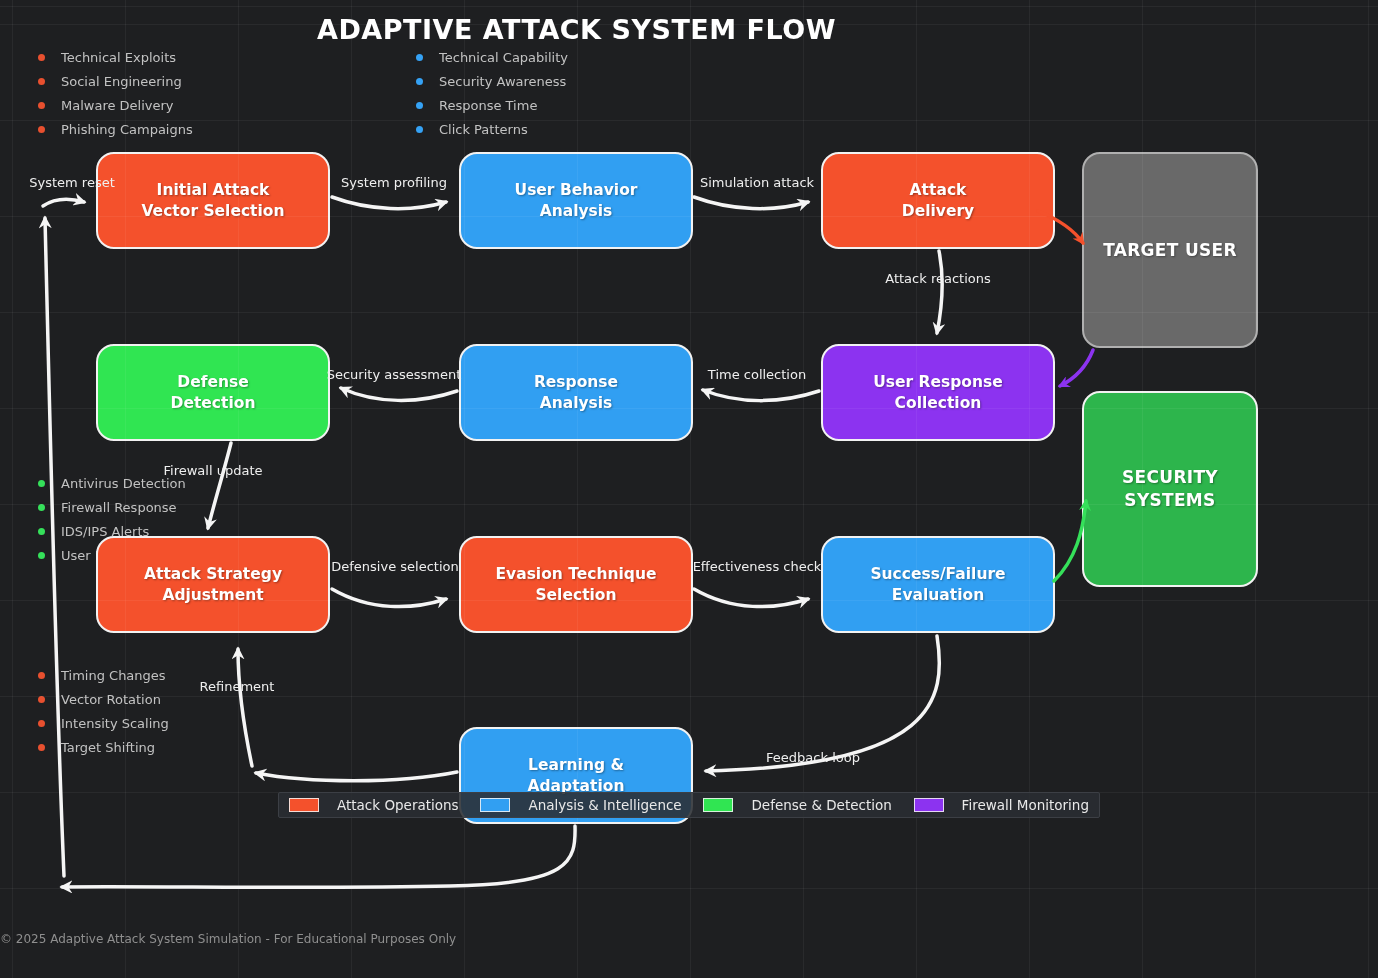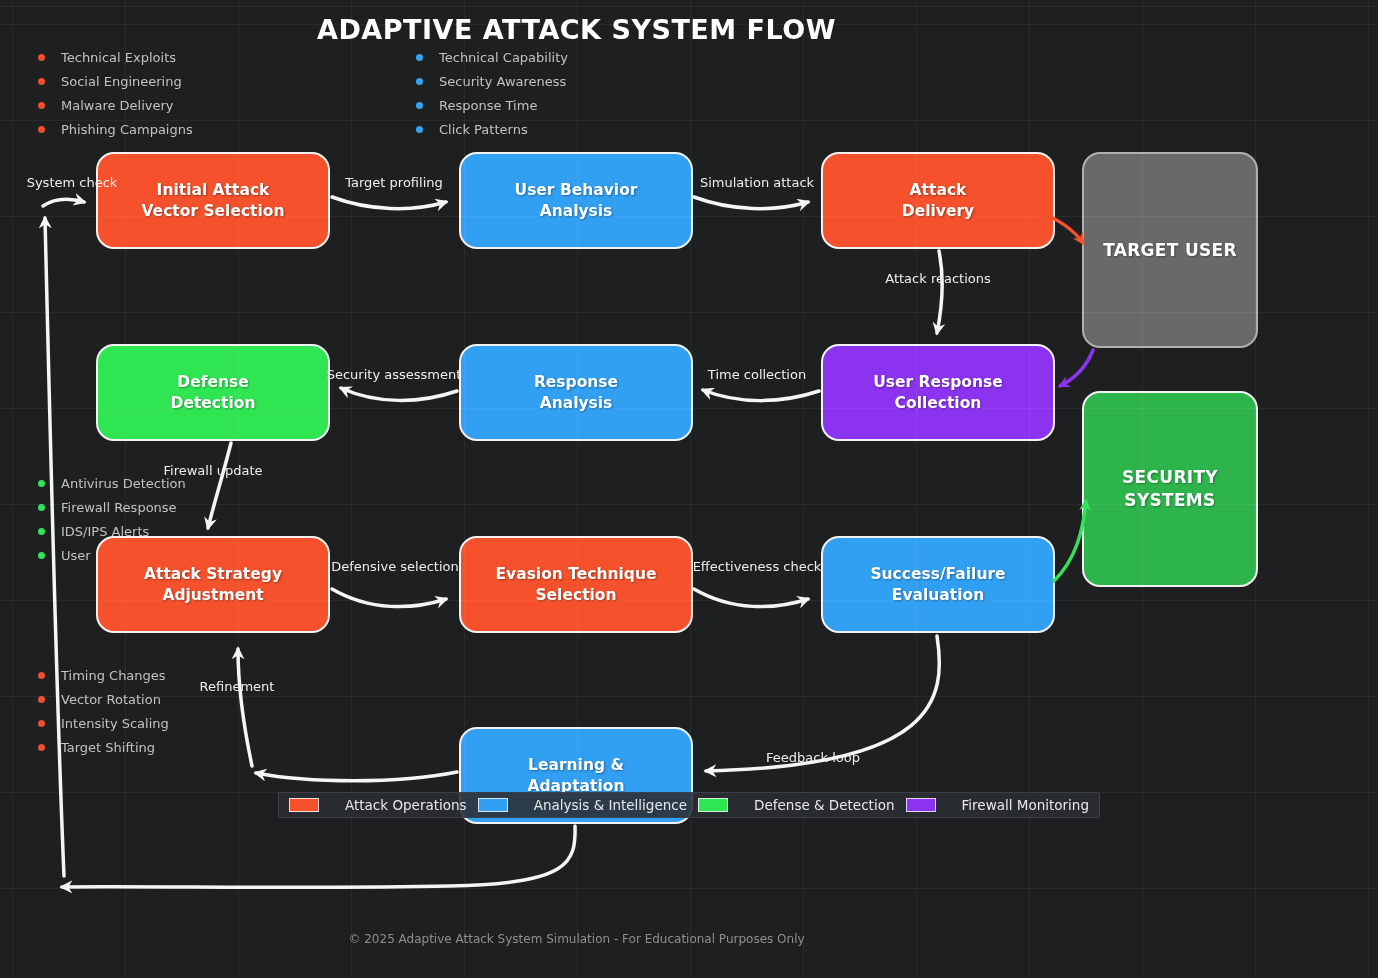--- a/index.html
+++ b/index.html
@@ -47,27 +47,27 @@
   }
   .blist .dot{
     position:absolute;left:2px;top:8px;width:7px;height:7px;border-radius:50%;
   }
   .legend{
     position:absolute;left:278px;top:792px;width:822px;height:26px;z-index:7;
     background:rgba(42,45,50,0.88);border:1px solid #3c3f45;border-radius:2px;
     display:flex;align-items:center;justify-content:space-between;
     padding:0 10px;box-sizing:border-box;
   }
-  .legend-item{display:flex;align-items:center;gap:26px;}
+  .legend-item{display:flex;align-items:center;gap:18px;}
   .legend-swatch{
     width:30px;height:14px;border:1px solid rgba(245,245,245,0.85);box-sizing:border-box;
   }
   .legend-item span.lbl{color:#e9e9e9;font-size:13.5px;white-space:nowrap;}
   .footer{
-    position:absolute;left:0;top:932px;width:1153px;text-align:center;z-index:6;
+    position:absolute;left:0;top:932px;width:1153px;z-index:6;
     color:#8f8f8f;font-size:12px;
   }
 </style>
 </head>
 <body>
 
 <div class="canvas">
 
   <div class="title">ADAPTIVE ATTACK SYSTEM FLOW</div>
 
@@ -175,22 +175,22 @@
       <path d="M252,766 C244,728 238,690 238,649" marker-end="url(#mw)"></path>
       <path d="M575,826 C576,862 570,884 450,886 C320,889 150,886 62,887" marker-end="url(#mw)"></path>
       <path d="M64,876 C56,690 50,430 45,218" marker-end="url(#mw)"></path>
       <path d="M43,206 C55,198 70,198 84,202" marker-end="url(#mw)"></path>
       <path d="M1038,211 C1060,220 1074,230 1083,243" stroke="#f4512c" marker-end="url(#mo)"></path>
       <path d="M1093,350 C1086,368 1074,379 1060,386" stroke="#8c33f0" marker-end="url(#mp)"></path>
       <path d="M1054,581 C1076,559 1083,531 1086,501" stroke="#35e05a" marker-end="url(#mg)"></path>
     </g>
   </svg>
 
-  <span class="elabel" style="left:72px;top:182px">System check</span>
-  <span class="elabel" style="left:394px;top:182px">Target profiling</span>
+  <span class="elabel" style="left:72px;top:182px">System reset</span>
+  <span class="elabel" style="left:394px;top:182px">System profiling</span>
   <span class="elabel" style="left:757px;top:182px">Simulation attack</span>
   <span class="elabel" style="left:938px;top:278px">Attack reactions</span>
   <span class="elabel" style="left:757px;top:374px">Time collection</span>
   <span class="elabel" style="left:394px;top:374px">Security assessment</span>
   <span class="elabel" style="left:213px;top:470px">Firewall update</span>
   <span class="elabel" style="left:395px;top:566px">Defensive selection</span>
   <span class="elabel" style="left:757px;top:566px">Effectiveness check</span>
   <span class="elabel" style="left:237px;top:686px">Refinement</span>
   <span class="elabel" style="left:813px;top:757px">Feedback loop</span>
 

